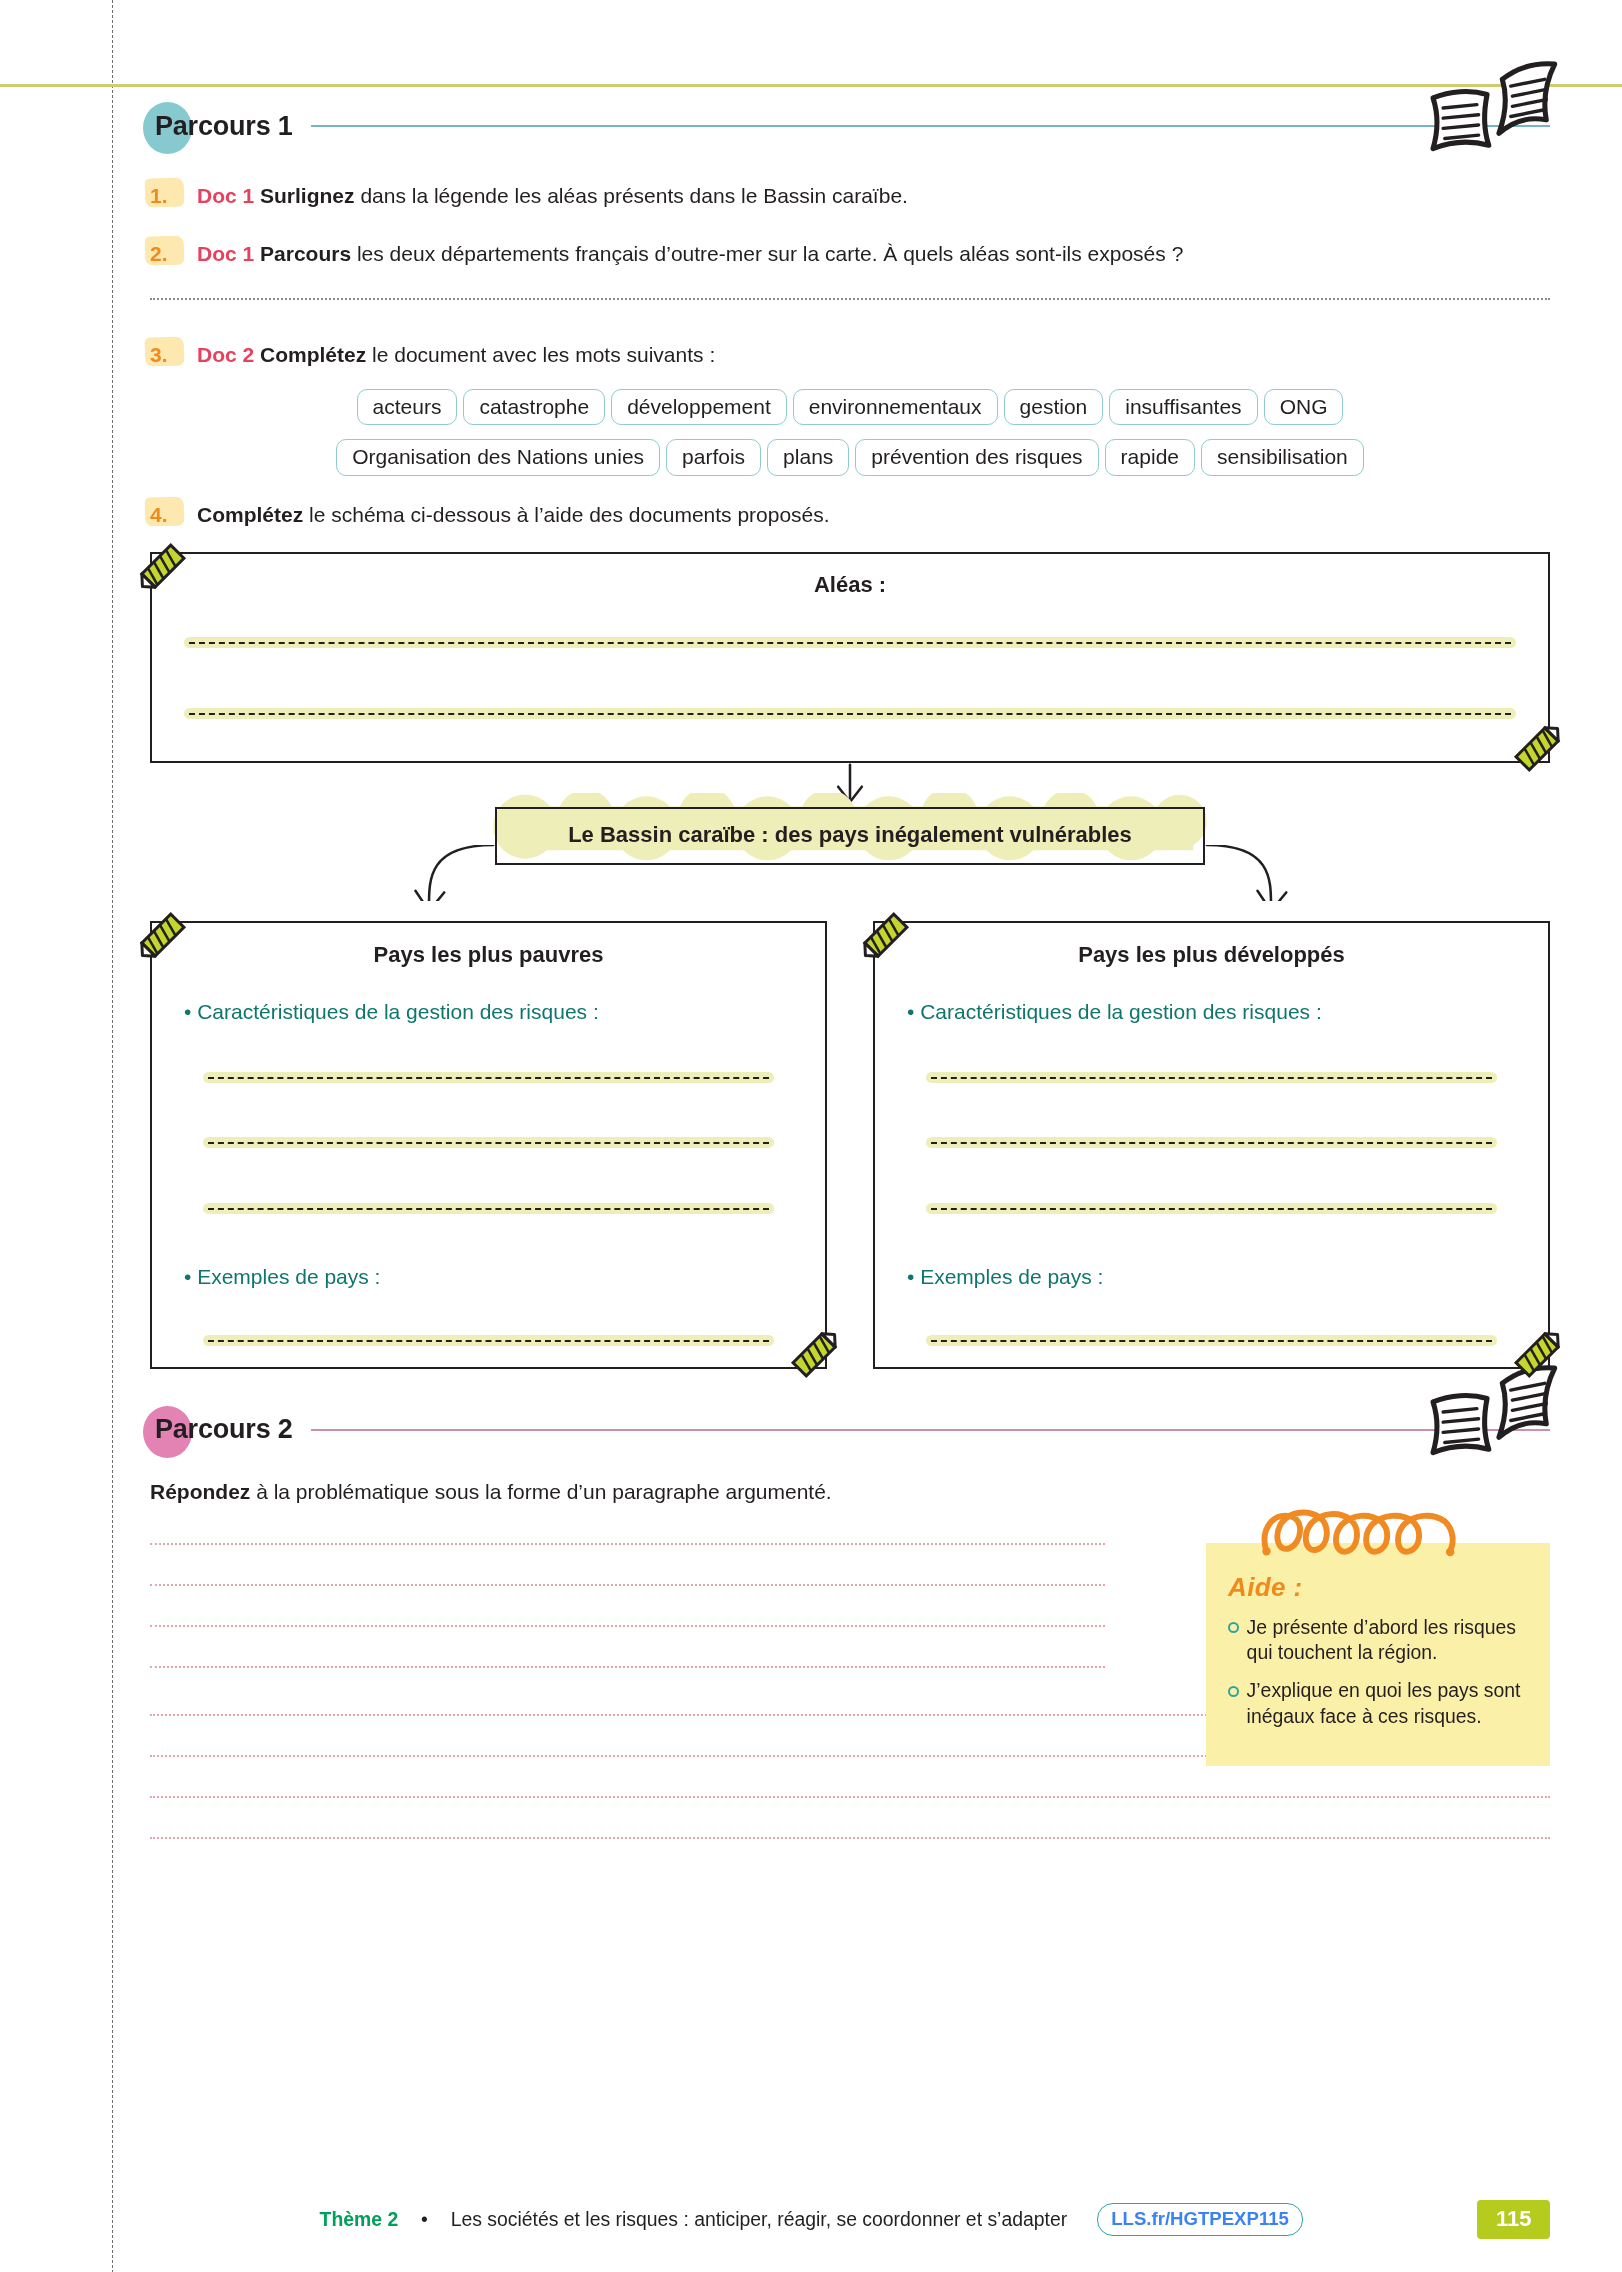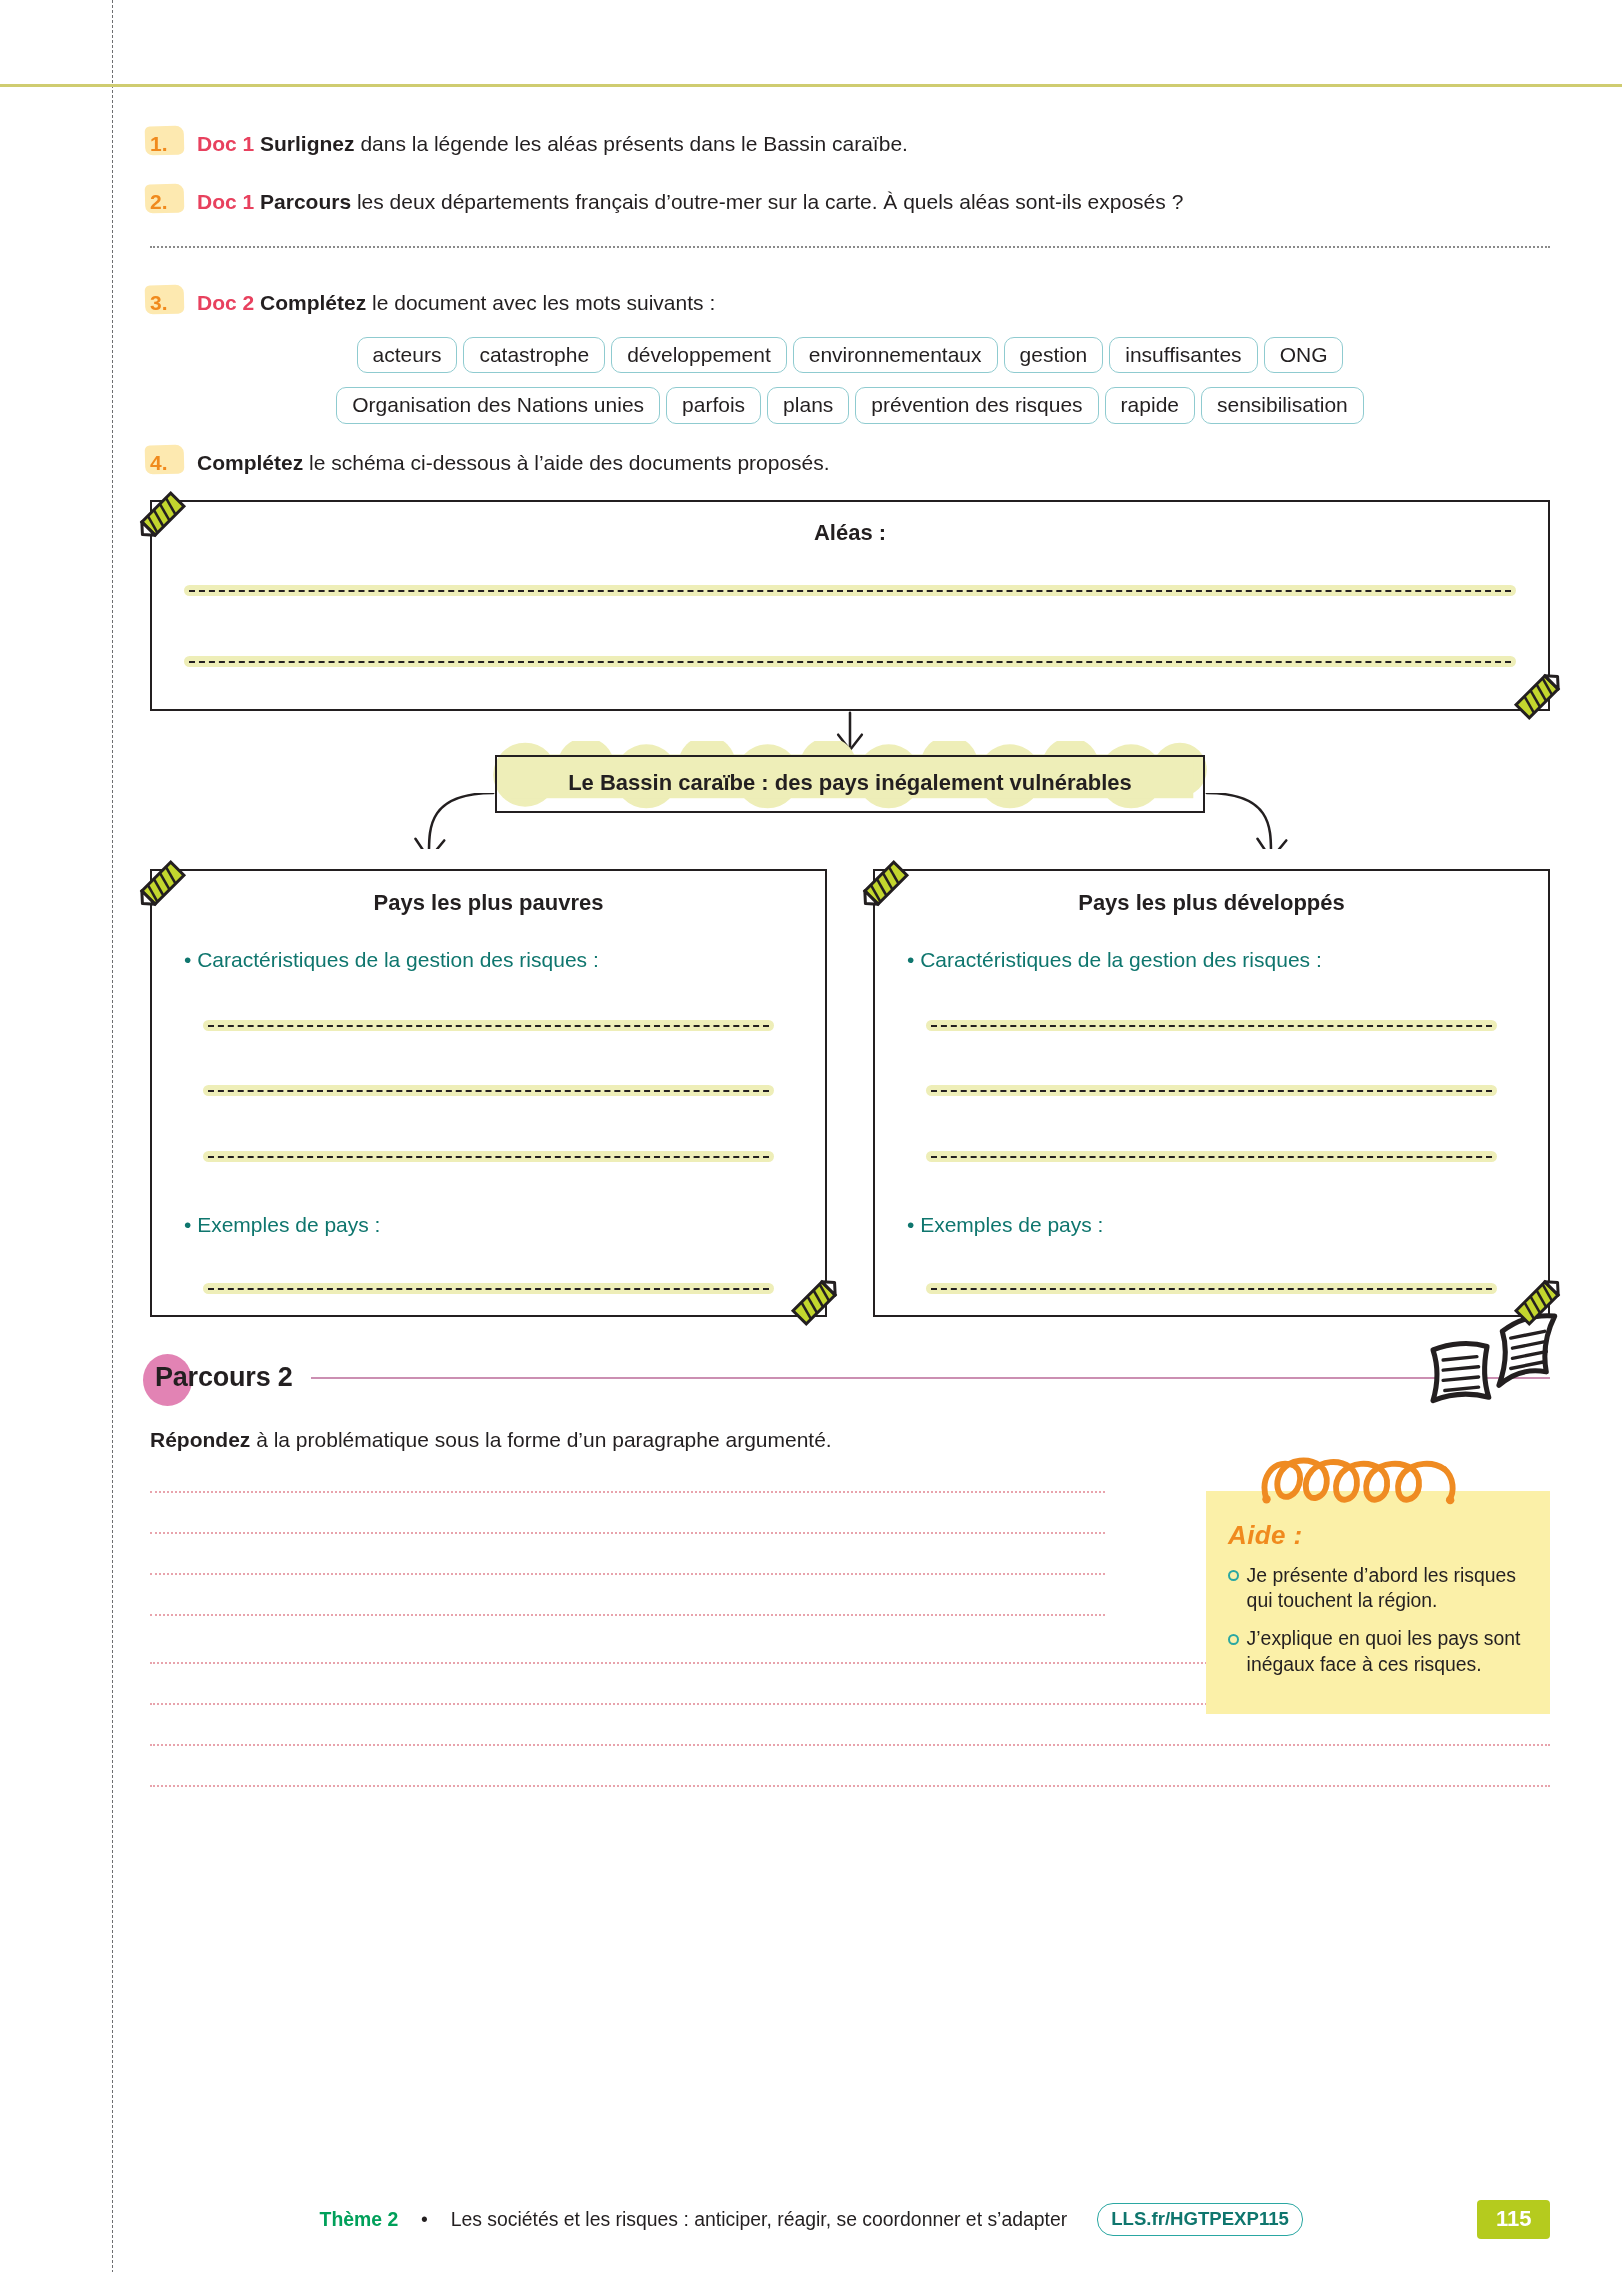--- a/index.html
+++ b/index.html
@@ -288,21 +288,21 @@
     font-size: 19.4px;
   }
   .f-theme { color: #00a05a; font-weight: bold; }
   .f-sep { color: #231f20; margin: 0 6.8px; }
   .f-text { color: #231f20; }
   .f-link {
     margin-left: 13.5px;
     border: 1.7px solid #2aa7a2;
     border-radius: 16px;
     padding: 4.2px 13.5px 5px 13.5px;
-    color: #0f766e;
+    color: #3b82f6;
     font-weight: bold;
     font-size: 18.6px;
   }
   .f-page {
     position: absolute;
     right: 73px;
     background: #b5cb1e;
     color: #ffffff;
     font-weight: bold;
     font-size: 22px;
@@ -314,20 +314,44 @@
 <body>
 
 <div class="page">
 
   <div class="cut-line"></div>
   <div class="top-rule"></div>
 
   <div class="content">
 
     <div style="height:100px"></div>
+    <div class="parcours parcours-1">
+      <span class="parcours-bubble"></span>
+      <span class="parcours-label">Parcours 1</span>
+      <span class="parcours-rule"></span>
+
+      <span class="papers">
+        <svg width="144" height="93" viewBox="0 0 170 110">
+          <g fill="#ffffff" stroke="#231f20" stroke-width="6" stroke-linejoin="round">
+            <path d="M14,46 C34,38 58,36 78,42 C74,62 74,84 80,102 C58,96 34,98 14,106 C20,86 20,64 14,46 Z"></path>
+            <path d="M96,24 C114,10 136,4 158,6 C148,26 144,50 148,72 C128,68 108,74 92,88 C100,66 102,44 96,24 Z"></path>
+          </g>
+          <g stroke="#231f20" stroke-width="4" stroke-linecap="round">
+            <line x1="26" y1="58" x2="66" y2="54"></line>
+            <line x1="26" y1="70" x2="68" y2="66"></line>
+            <line x1="26" y1="82" x2="68" y2="78"></line>
+            <line x1="28" y1="94" x2="68" y2="90"></line>
+            <line x1="106" y1="32" x2="146" y2="24"></line>
+            <line x1="108" y1="44" x2="148" y2="36"></line>
+            <line x1="108" y1="56" x2="148" y2="48"></line>
+            <line x1="106" y1="68" x2="146" y2="60"></line>
+          </g>
+        </svg>
+      </span>
+    </div>
 
     <div class="q-row" style="margin-top:30px">
       <span class="q-num">
         <span class="hl"></span><span class="numtext">1.</span>
       </span>
       <span class="q-text"><span class="doc-ref">Doc 1</span> <span class="verb">Surlignez</span><span> dans la légende les aléas présents dans le Bassin caraïbe.</span></span>
     </div>
 
     <div class="q-row" style="margin-top:29px">
       <span class="q-num">

